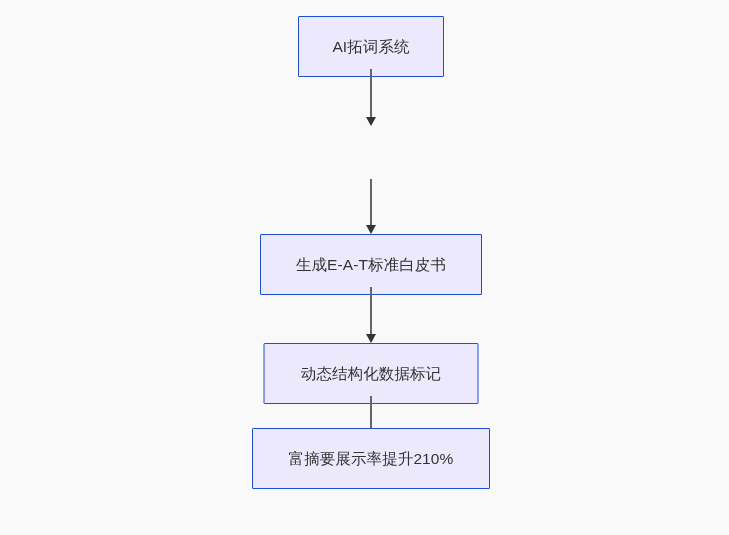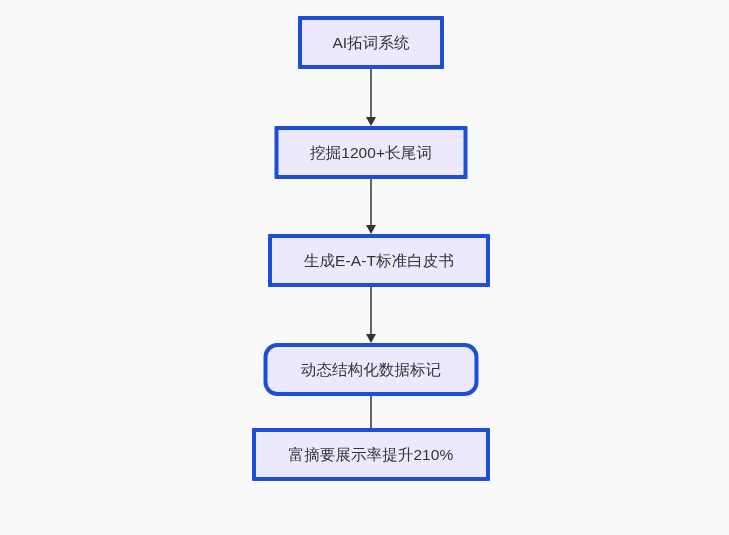--- a/index.html
+++ b/index.html
@@ -15,26 +15,26 @@
   }
   #flowchart {
     position: relative;
     width: 729px;
     height: 535px;
   }
   .node {
     position: absolute;
     box-sizing: border-box;
     background: #ece9fc;
-    border: 4px solid #1d4ed8;
+    border: 1px solid #1d4ed8;
     border-radius: 1px;
     display: flex;
     align-items: center;
     justify-content: center;
-    height: 53px;
+    height: 61px;
     transform: translateX(-50%);
     left: 371px;
     text-align: center;
   }
   .node-label {
     font-size: 15.5px;
     line-height: 1;
     color: #333333;
     white-space: nowrap;
     letter-spacing: 0.1px;
@@ -61,22 +61,22 @@
     width: 0;
     height: 0;
     border-left: 5.5px solid transparent;
     border-right: 5.5px solid transparent;
     border-top: 9px solid #333333;
   }
 
   
   #node-1 { top: 16px;  width: 146px; }
   #node-2 { top: 126px; width: 193px; }
-  #node-3 { top: 234px; width: 222px; margin-left: 8px; }
-  #node-4 { top: 343px; width: 215px; border-radius: 14px; }
+  #node-3 { top: 234px; width: 222px; }
+  #node-4 { top: 343px; width: 215px; }
   #node-5 { top: 428px; width: 238px; }
 
   
   #edge-1 { top: 69px;  height: 57px; }
   #edge-2 { top: 179px; height: 55px; }
   #edge-3 { top: 287px; height: 56px; }
   #edge-4 { top: 396px; height: 56px; }
   #edge-1 .edge-line { height: 48px; }
   #edge-2 .edge-line { height: 46px; }
   #edge-3 .edge-line { height: 47px; }
@@ -89,23 +89,20 @@
 
   <div class="node" id="node-1">
     <span class="node-label">AI拓词系统</span>
   </div>
 
   <div class="edge" id="edge-1">
     <div class="edge-line"></div>
     <div class="edge-head"></div>
   </div>
 
-  <div class="node" id="node-2">
-    <span class="node-label">挖掘1200+长尾词</span>
-  </div>
 
   <div class="edge" id="edge-2">
     <div class="edge-line"></div>
     <div class="edge-head"></div>
   </div>
 
   <div class="node" id="node-3">
     <span class="node-label">生成E-A-T标准白皮书</span>
   </div>
 

